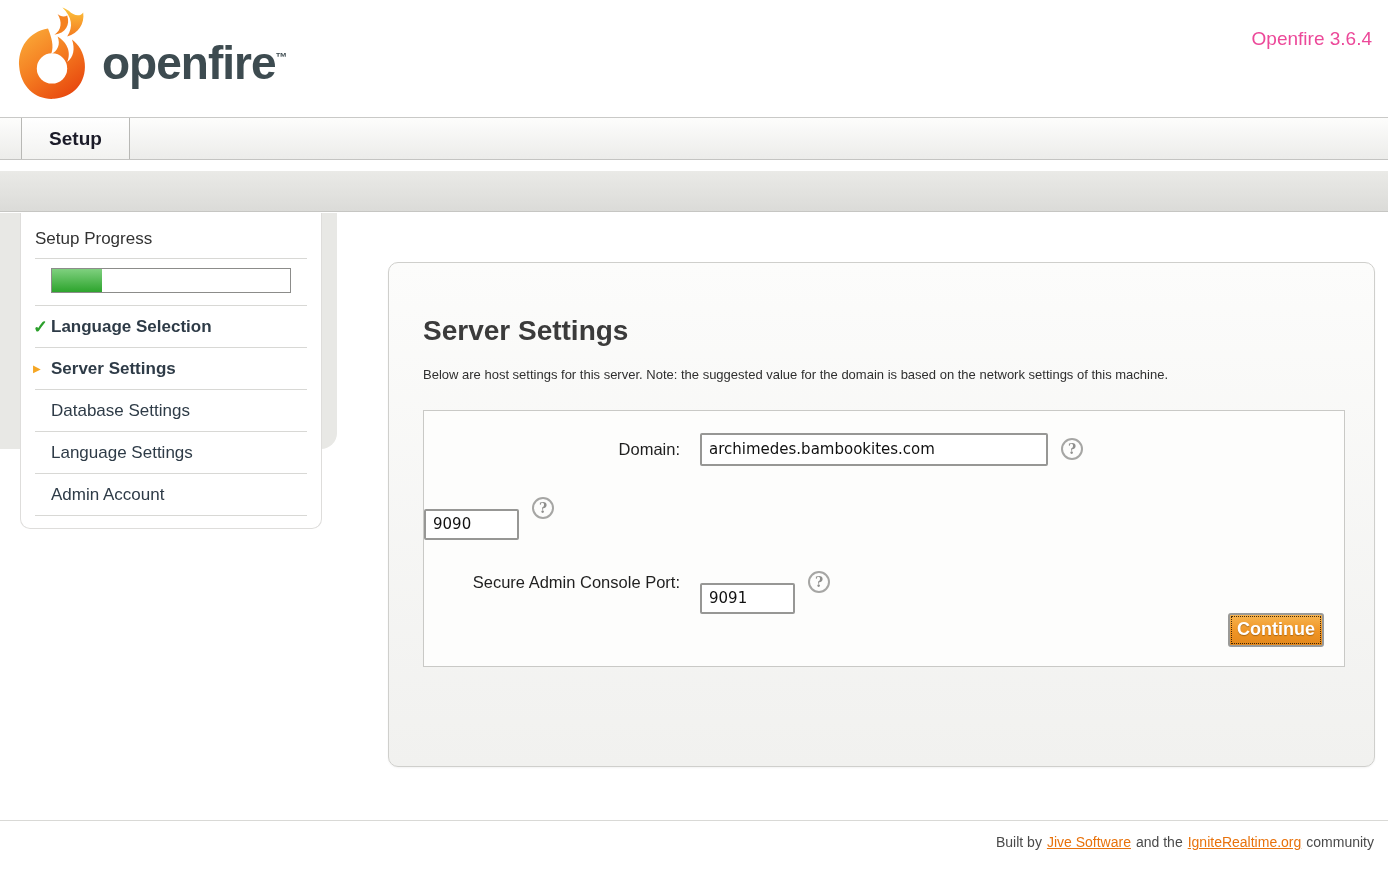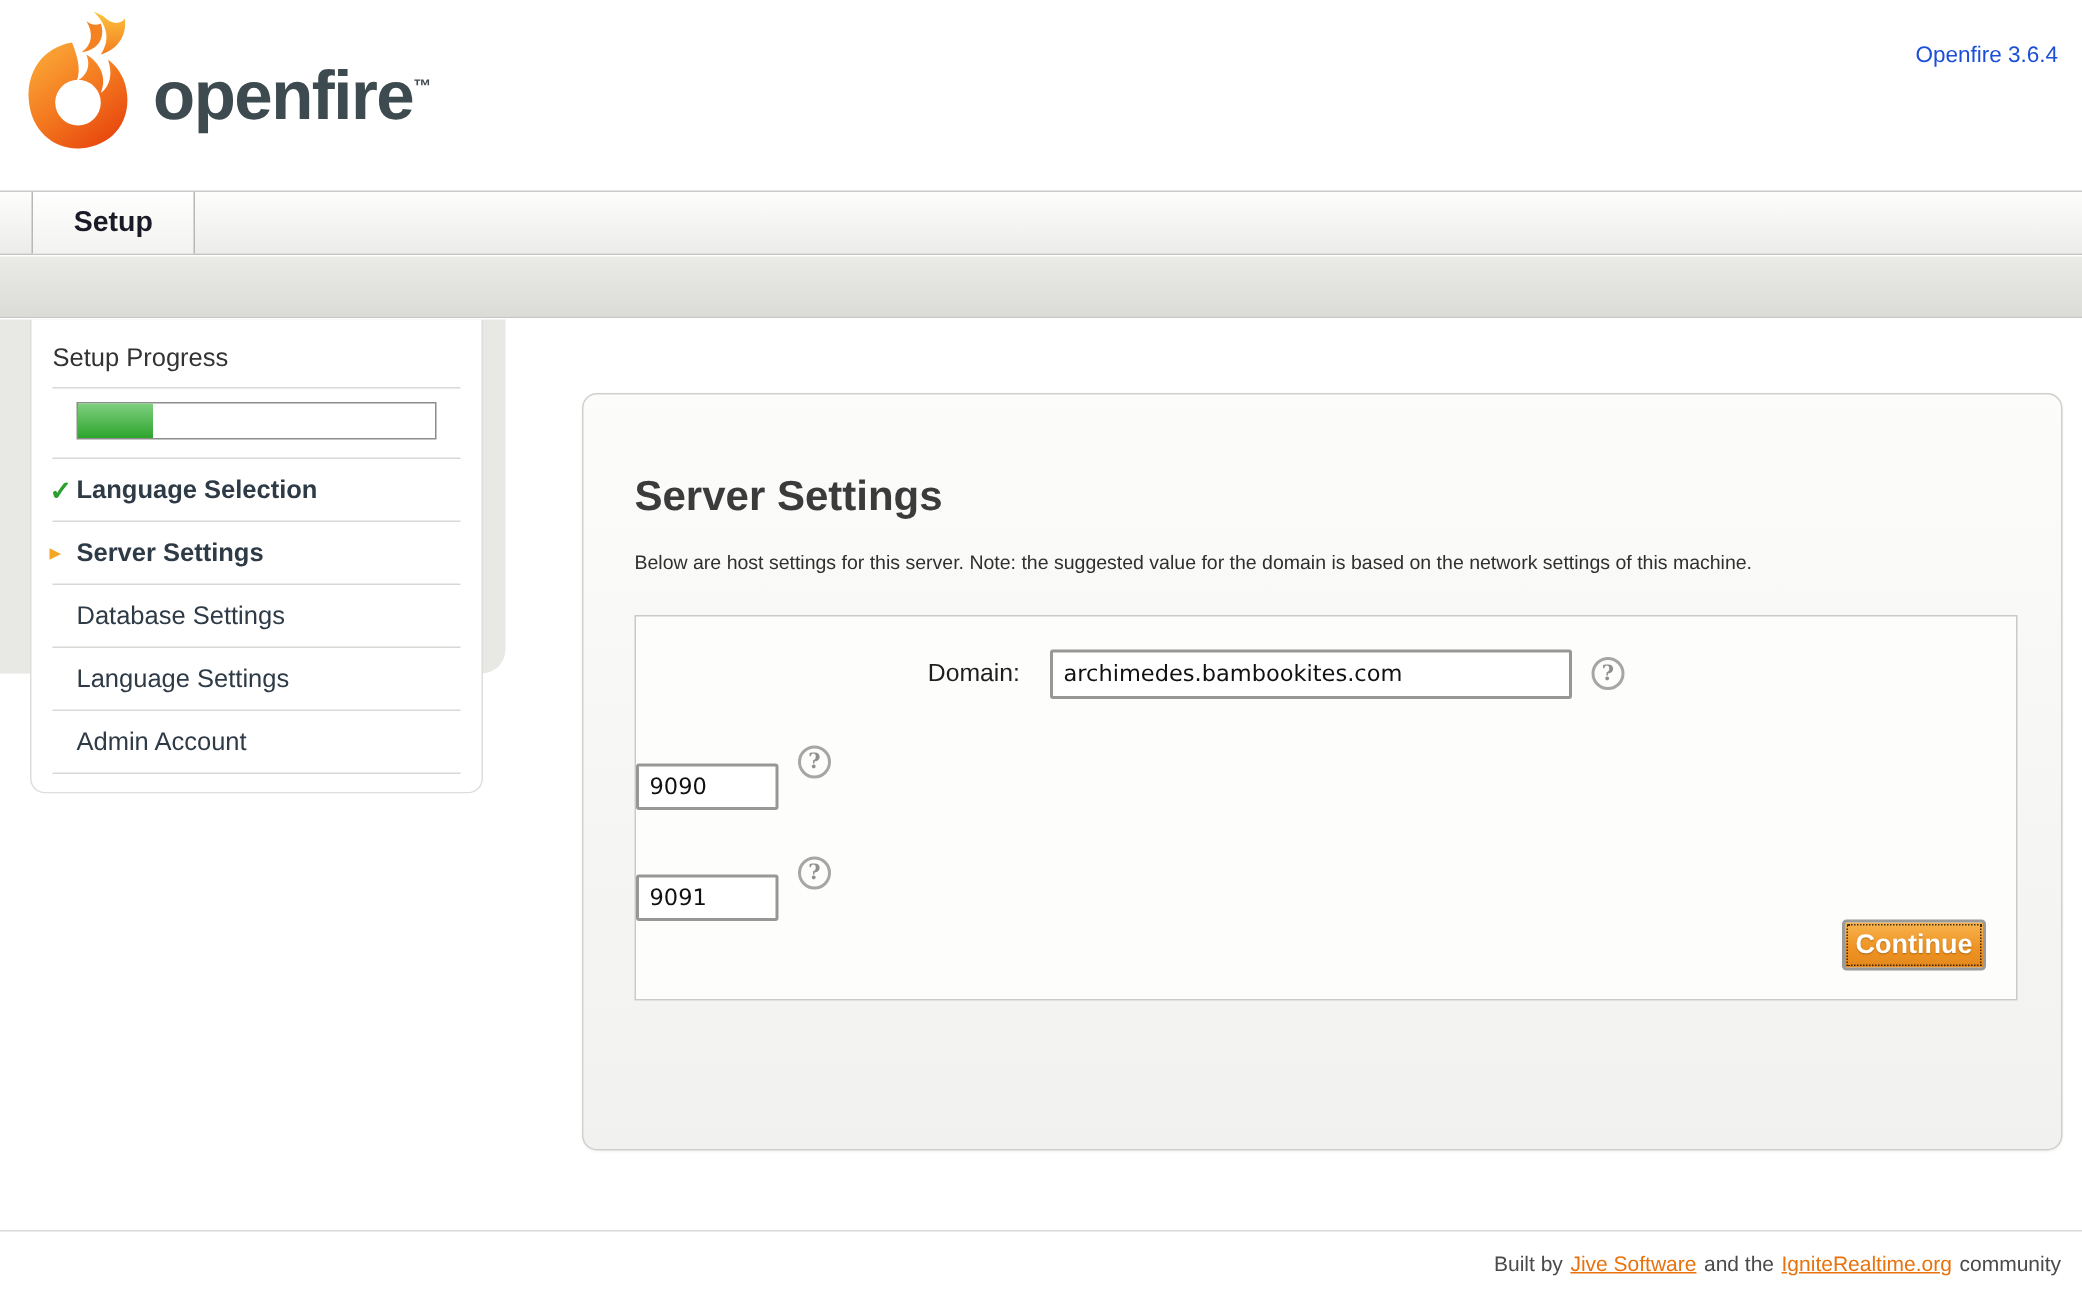--- a/index.html
+++ b/index.html
@@ -10,24 +10,24 @@
     position:relative; overflow:hidden;
   }
   .page { position:absolute; inset:0; width:1388px; height:876px; }
 
   
   .header { position:absolute; left:0; top:0; width:1388px; height:127px; background:#ffffff; }
   .logo { position:absolute; left:16px; top:6px; width:80px; height:112px; }
   .wordmark { position:absolute; left:102px; top:36px; font-size:46px; font-weight:bold;
               color:#3d4b50; letter-spacing:-1px; }
   .wordmark sup { font-size:12px; color:#3d4b50; vertical-align:18px; letter-spacing:0; }
-  .version { position:absolute; right:16px; top:28px; font-size:15px; color:#1d4ed8; }
-
-  
-  .tabbar { position:absolute; left:0; top:127px; width:1388px; height:43px;
+  .version { position:absolute; right:16px; top:28px; font-size:19px; color:#ec4899; }
+
+  
+  .tabbar { position:absolute; left:0; top:117px; width:1388px; height:43px;
             background:linear-gradient(#fdfdfc,#ececea);
             border-top:1px solid #c9c9c7; border-bottom:1px solid #c4c4c2; }
   .tab { position:absolute; left:21px; top:0; width:109px; height:41px;
          background:linear-gradient(#ffffff,#f2f2f0);
          border-left:1px solid #b8b8b5; border-right:1px solid #b8b8b5;
          display:flex; align-items:center; justify-content:center;
          font-size:19px; font-weight:bold; color:#1b1b28; cursor:pointer; }
 
   
   .graybar { position:absolute; left:0; top:171px; width:1388px; height:41px;
@@ -176,20 +176,21 @@
         <input class="tinput wide" type="text" value="archimedes.bambookites.com" style="">
         <div class="help">?</div>
       </div>
 
       <div class="frow">
         <input class="tinput narrow" type="text" value="9090" style="">
         <div class="help">?</div>
       </div>
 
       <div class="frow">
+        <div class="flabel">Secure Admin Console Port:</div>
         <input class="tinput narrow" type="text" value="9091" style="">
         <div class="help">?</div>
       </div>
 
       <button class="continue-btn">Continue</button>
     </div>
   </div>
 
   <div class="footer">
     <div class="footer-inner">

